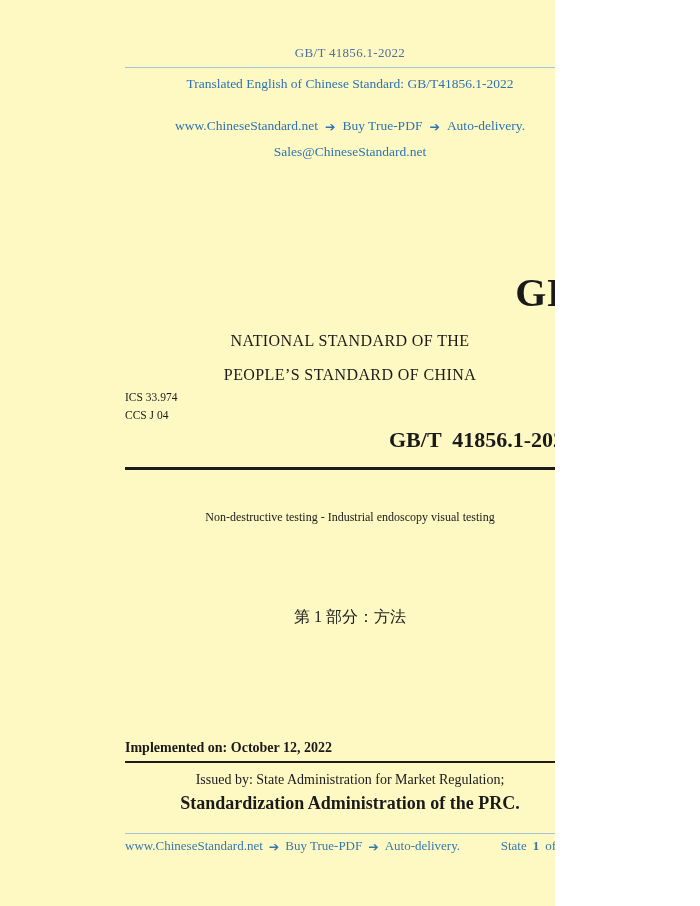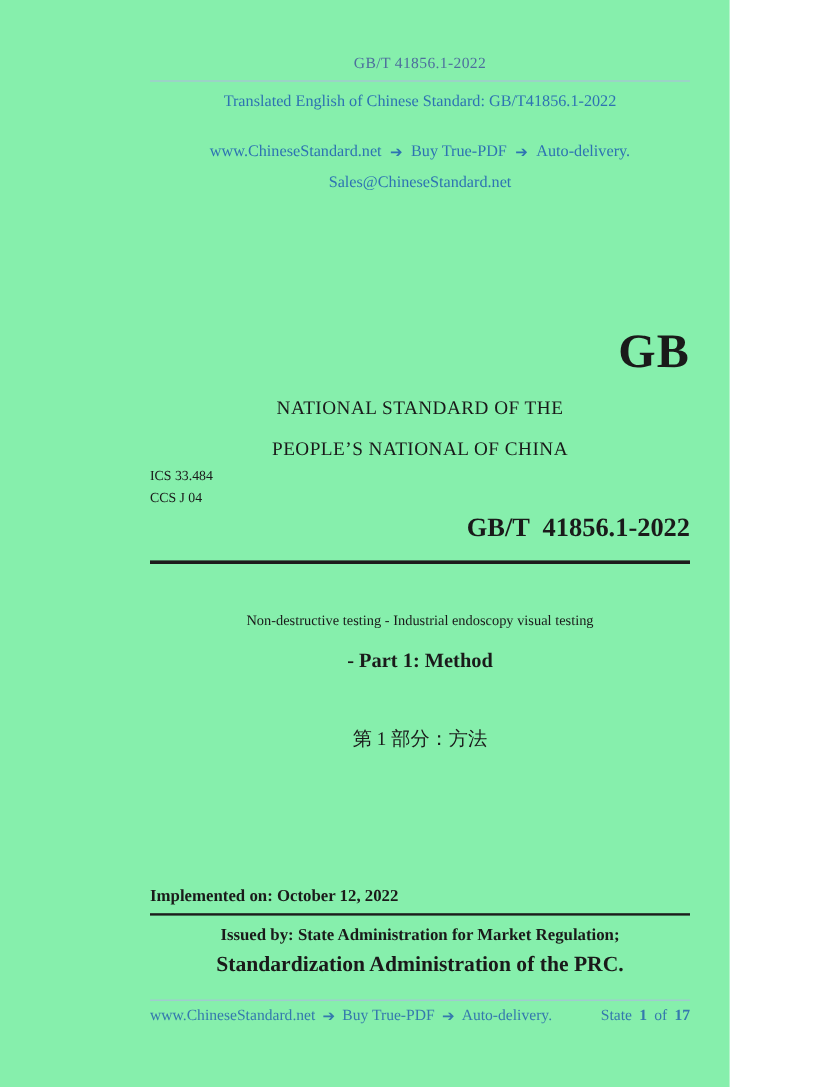--- a/index.html
+++ b/index.html
@@ -1,20 +1,20 @@
 <!DOCTYPE html>
 <html><head>
 <meta charset="utf-8">
 <style>
   html, body { margin: 0; padding: 0; background: #ffffff; }
   .page {
     position: relative;
-    width: 608px;
+    width: 555px;
     height: 906px;
-    background: #86efac;
+    background: #fef9c3;
     font-family: "Liberation Serif", "DejaVu Serif", serif;
     color: #1a1a1a;
     overflow: hidden;
   }
   .abs { position: absolute; }
   .content { left: 125px; width: 450px; }
   .center { text-align: center; }
   .right { text-align: right; }
 
   .rule-light { height: 1px; background: #a9c2d8; }
@@ -58,21 +58,21 @@
   .title-en-1 { top: 506px; font-size: 12px; line-height: 22px; font-weight: normal; }
   .title-en-2 { top: 540px; font-size: 17px; line-height: 22px; font-weight: bold; }
   .title-zh-1 { top: 574px; font-size: 16px; line-height: 22px; }
   .title-zh-2 { top: 606px; font-size: 16px; line-height: 22px; }
 
   .dates-row {
     top: 740px; display: flex; justify-content: space-between;
     font-size: 14px; font-weight: bold;
   }
   .dates-rule { top: 761px; }
-  .issuer-1 { top: 771px; font-size: 14px; line-height: 18px; font-weight: bold; }
+  .issuer-1 { top: 771px; font-size: 14px; line-height: 18px; font-weight: normal; }
   .issuer-2 { top: 794px; font-size: 18px; line-height: 18px; font-weight: bold; }
 
   .footer-rule { top: 833px; }
   .footer-row {
     top: 838px; display: flex; justify-content: space-between;
     font-size: 13px; color: #3579ad;
   }
   .footer-left { display: flex; gap: 6px; white-space: nowrap; }
   .footer-page { display: flex; gap: 6px; white-space: nowrap; }
   .bold { font-weight: bold; }
@@ -95,31 +95,30 @@
     <span>Auto-delivery.</span>
   </div>
 
   <div class="abs content center email-line blue-line">
     <span class="link-underline">Sales@ChineseStandard.net</span>
   </div>
 
   <div class="abs content center national-1">NATIONAL STANDARD OF THE</div>
 
   <div class="abs content right gb-logo">GB</div>
-  <div class="abs content center national-2">PEOPLE’S NATIONAL OF CHINA</div>
+  <div class="abs content center national-2">PEOPLE’S STANDARD OF CHINA</div>
 
-  <div class="abs content ics">ICS 33.484</div>
+  <div class="abs content ics">ICS 33.974</div>
   <div class="abs content ccs">CCS J 04</div>
 
   <div class="abs content right std-number">GB/T  41856.1-2022</div>
 
   <div class="abs content rule-black-thick masthead-rule"></div>
 
   <div class="abs content center title-en-1">Non-destructive testing - Industrial endoscopy visual testing</div>
-  <div class="abs content center title-en-2">- Part 1: Method</div>
   <div class="abs content center title-zh-2">第 1 部分：方法</div>
 
   <div class="abs content dates-row">
     <span>Implemented on: October 12, 2022</span>
   </div>
   <div class="abs content rule-black-thin dates-rule"></div>
 
   <div class="abs content center issuer-1">Issued by: State Administration for Market Regulation;</div>
   <div class="abs content center issuer-2">Standardization Administration of the PRC.</div>
 

